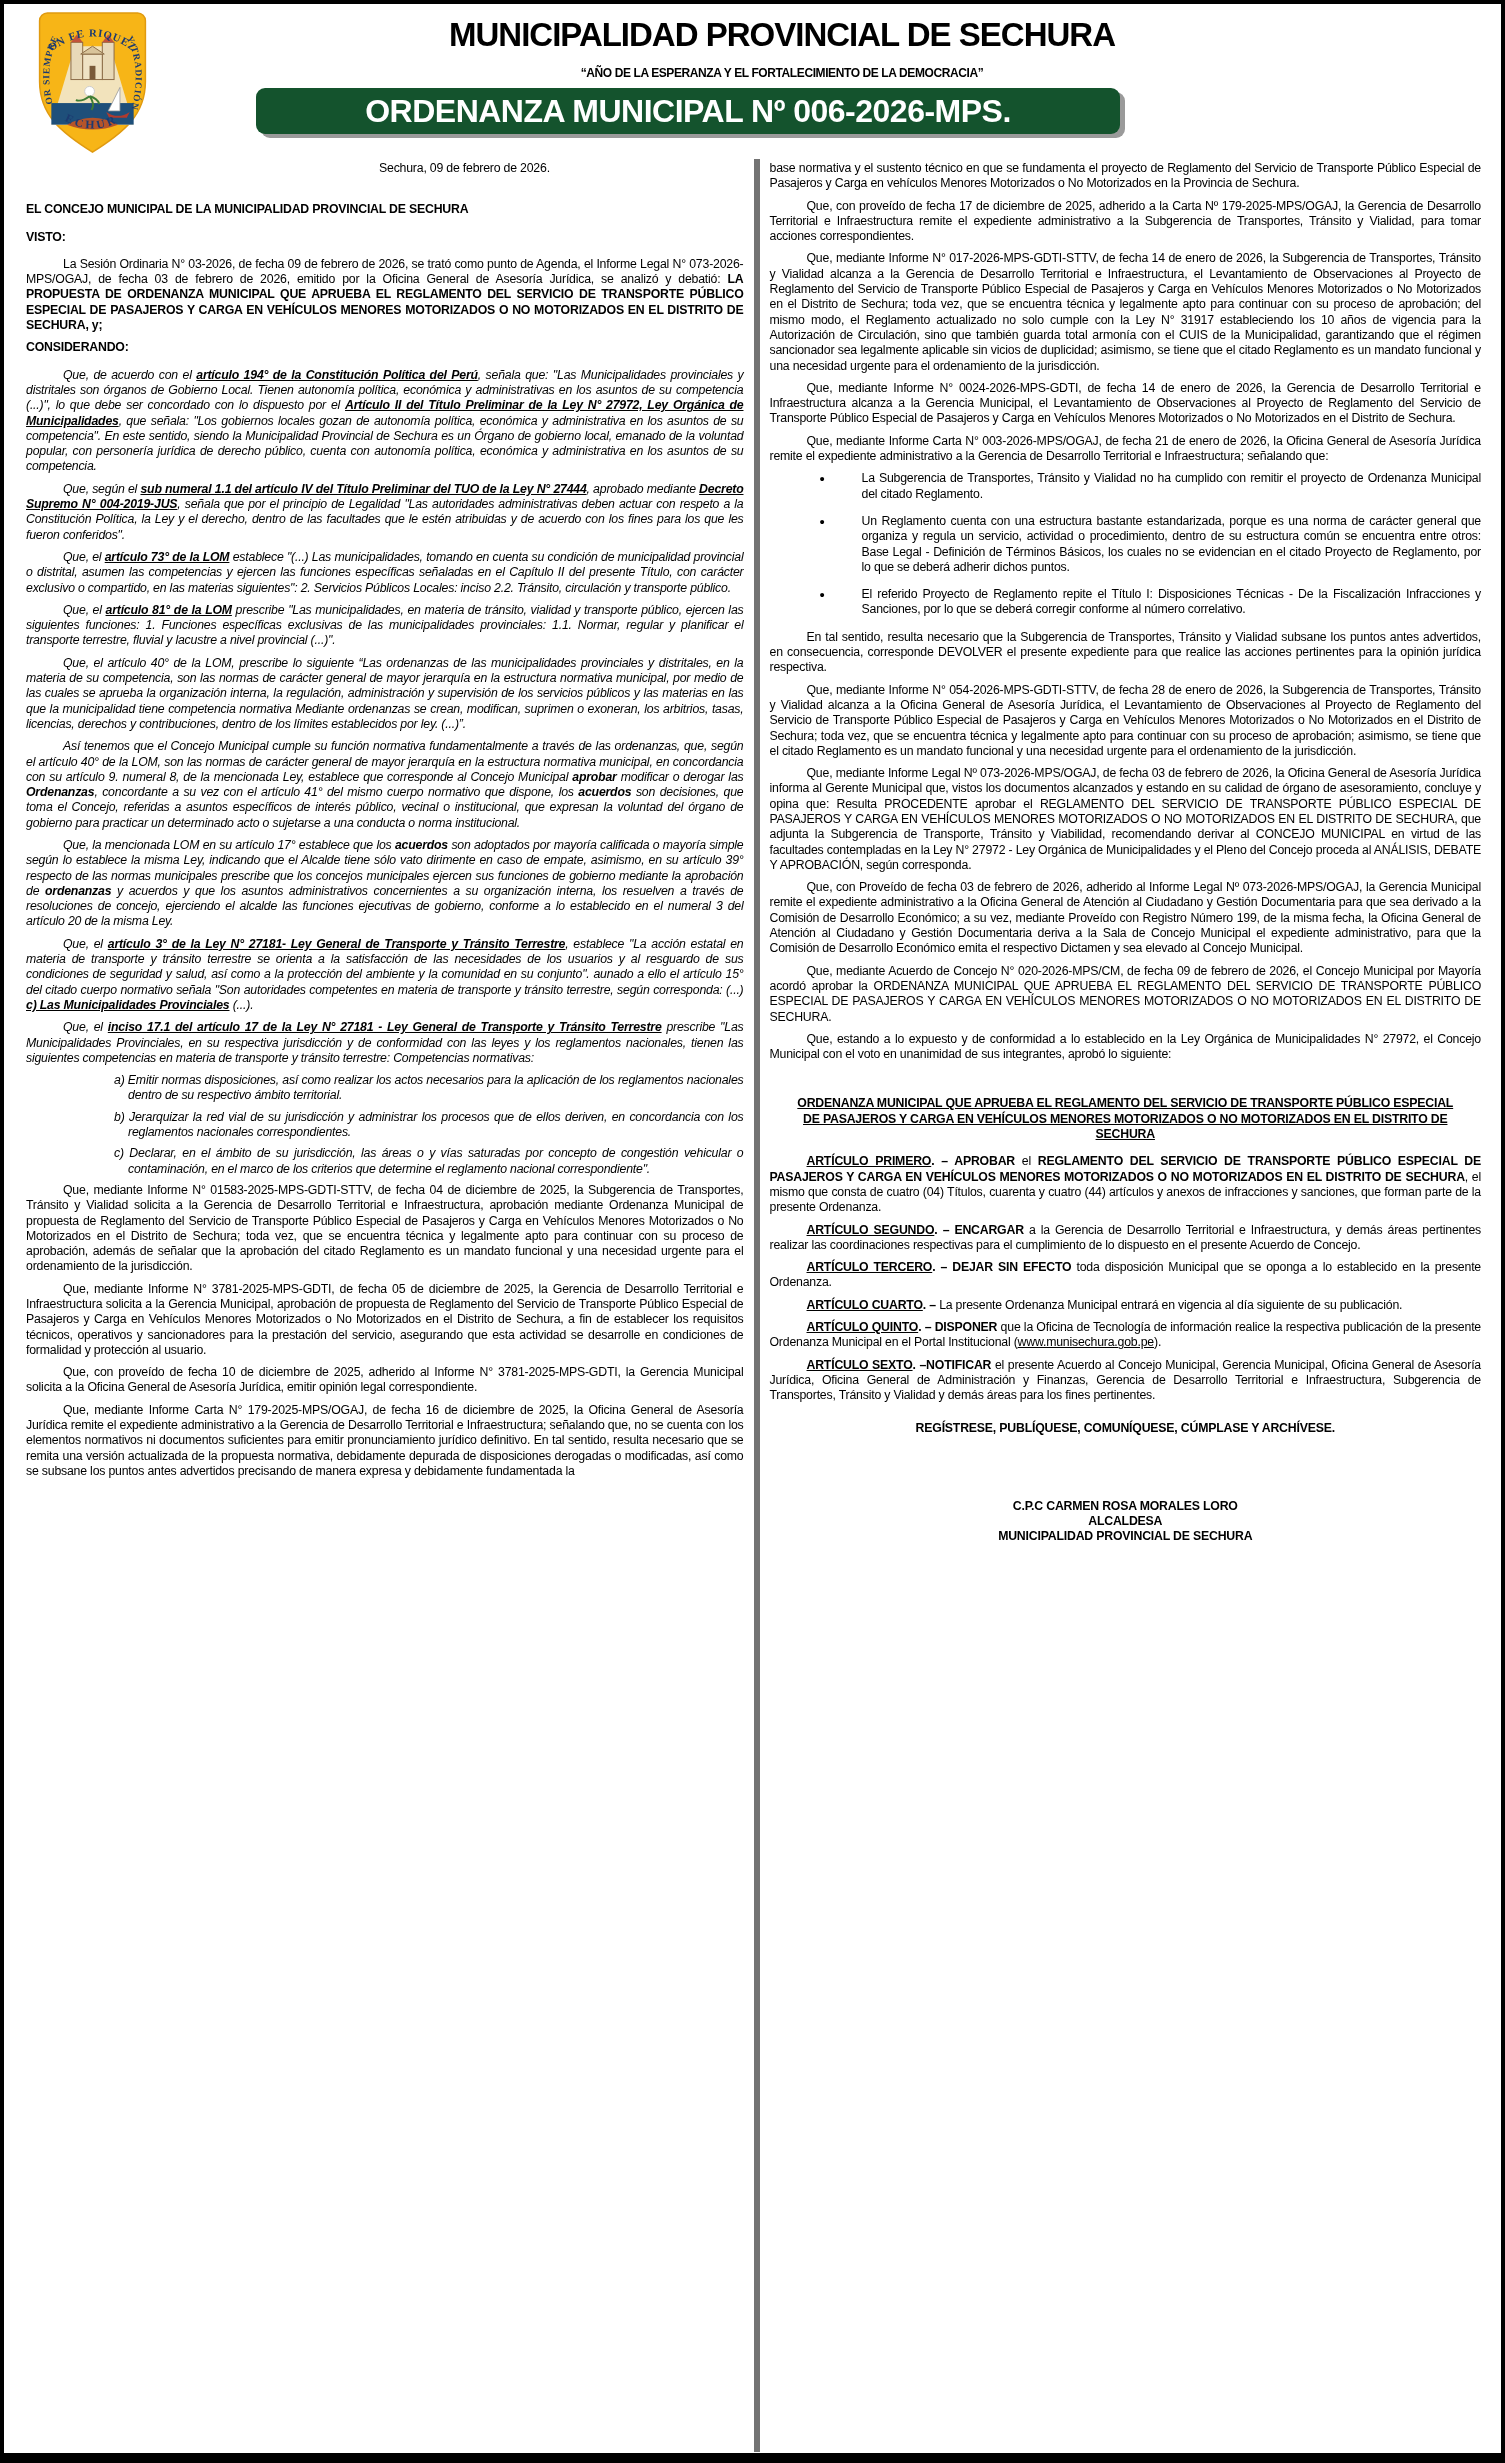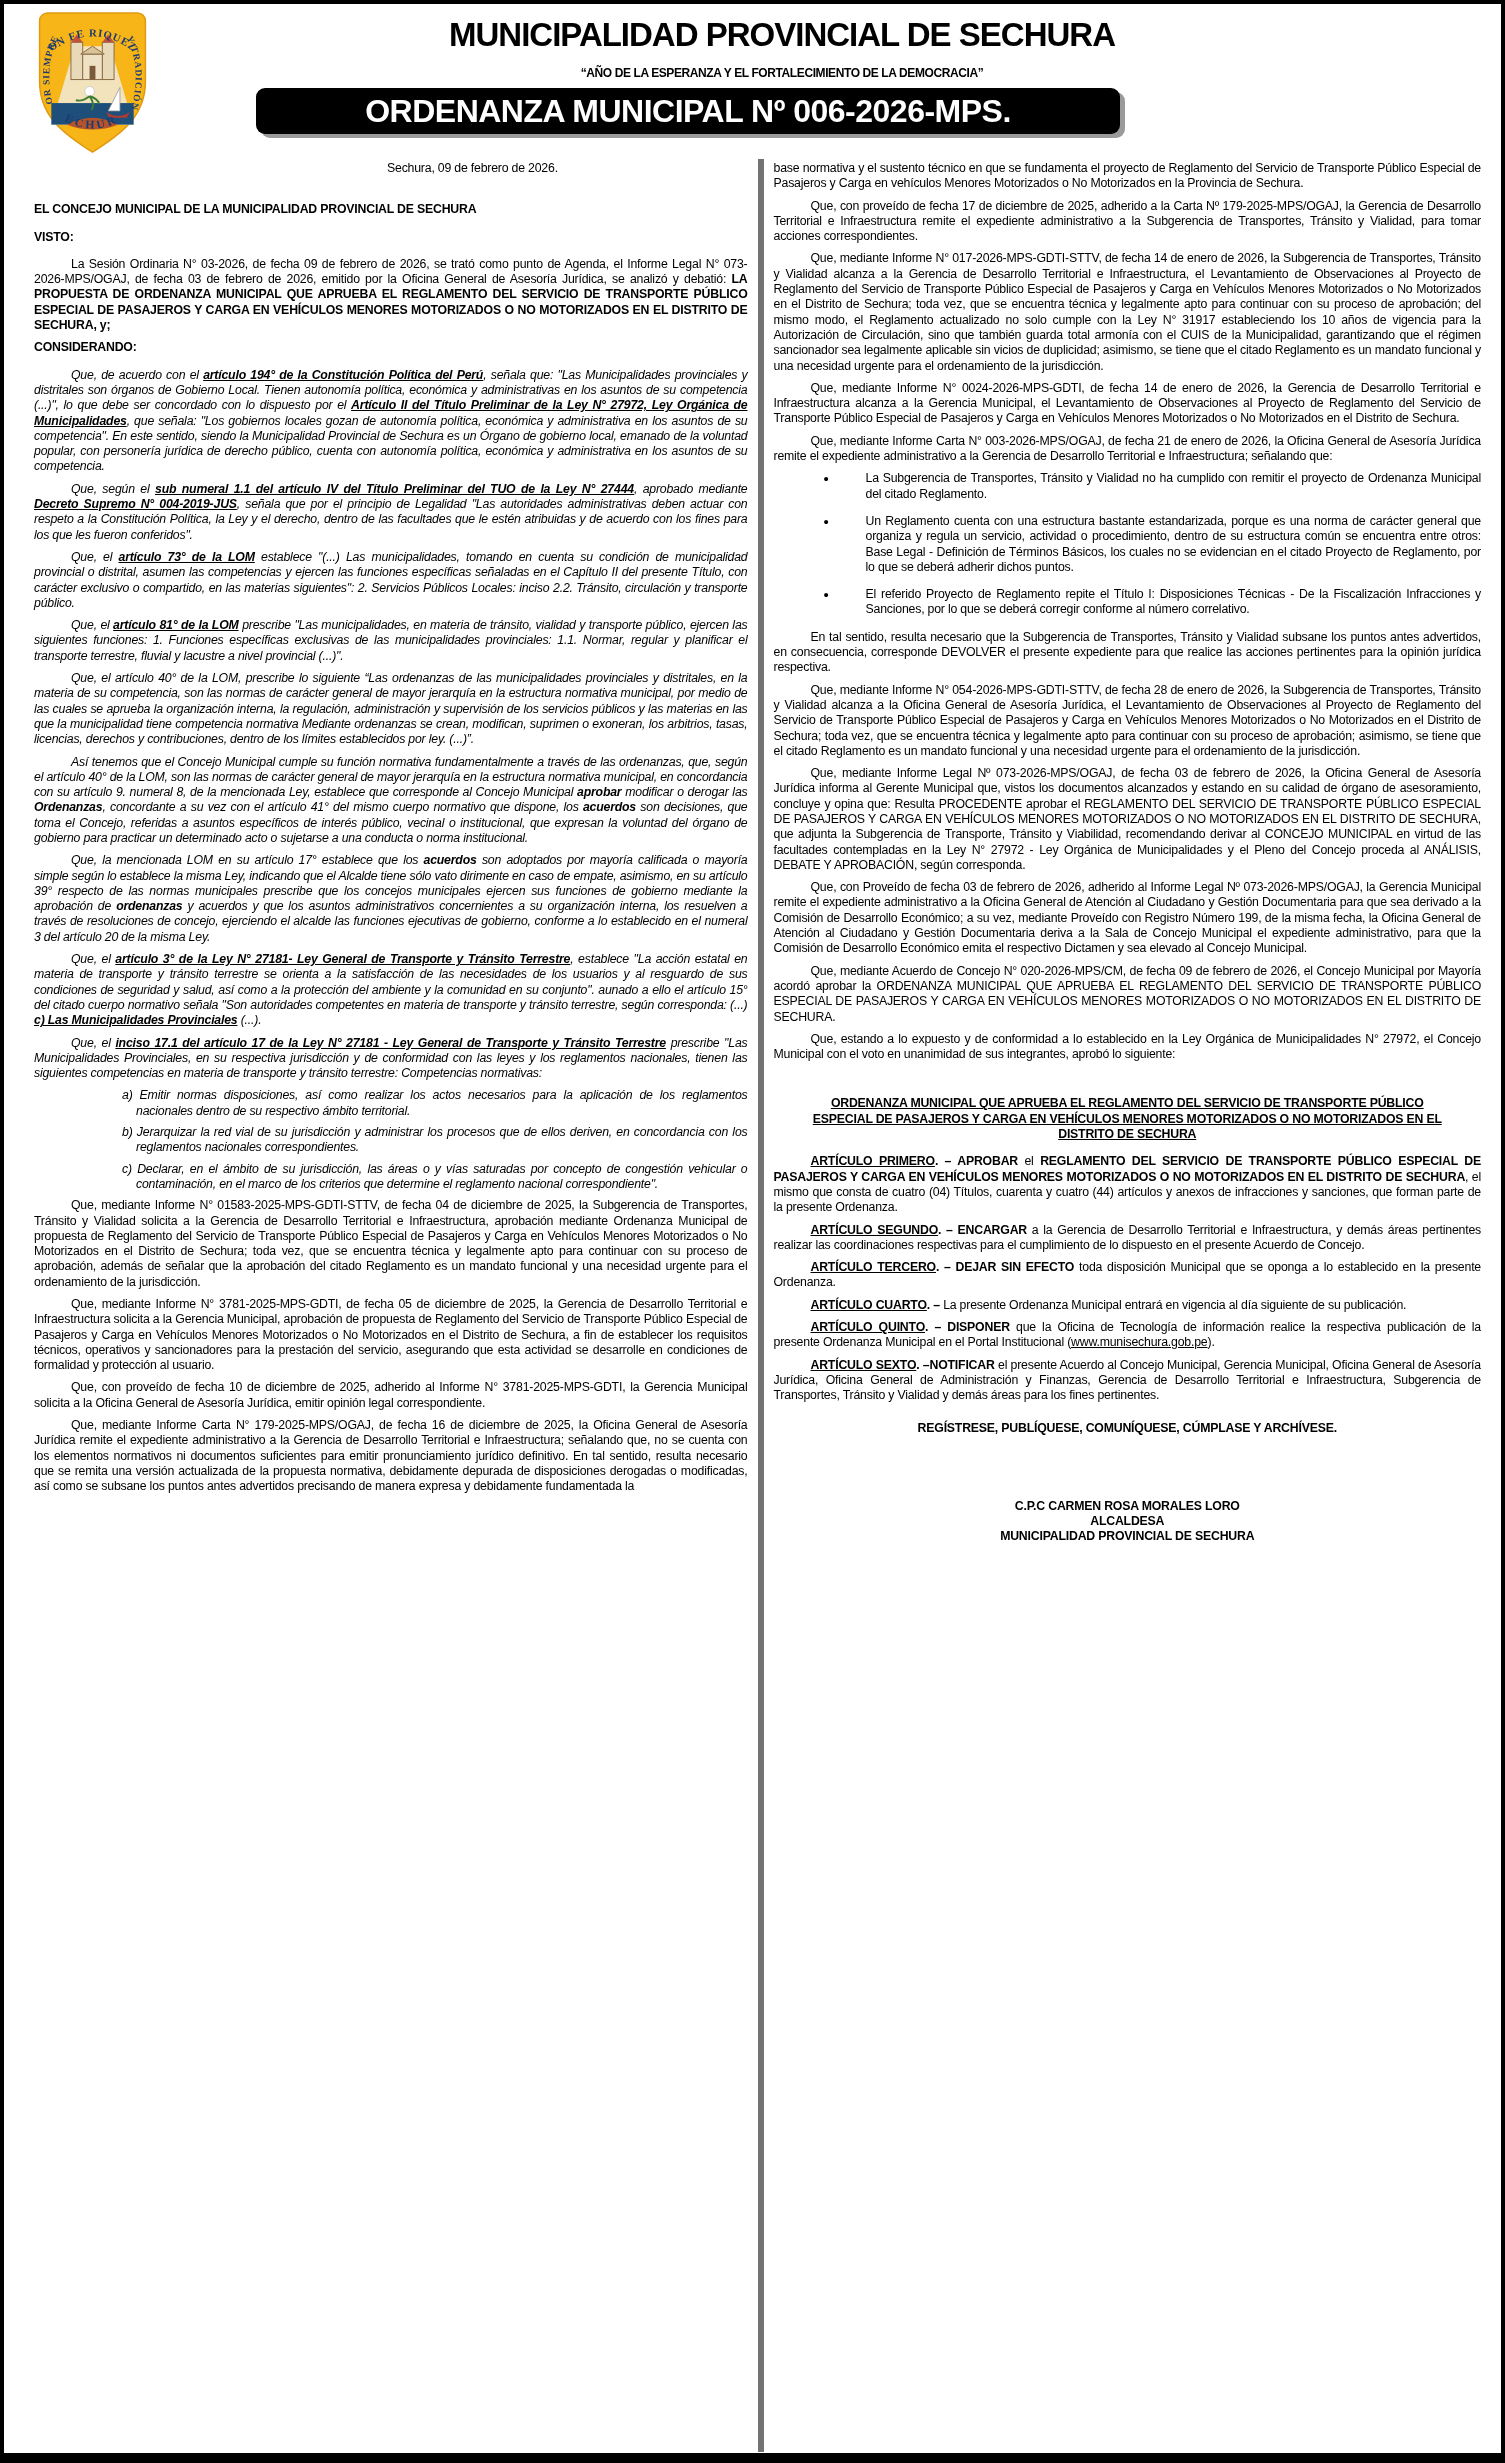--- a/index.html
+++ b/index.html
@@ -22,30 +22,30 @@
     text-align:center;font-size:33px;font-weight:bold;
     letter-spacing:-1px;white-space:nowrap;
   }
   .doc-motto{
     position:absolute;left:119px;right:60px;top:62px;
     text-align:center;font-size:12px;font-weight:bold;
     letter-spacing:-0.4px;
   }
   .banner{
     position:absolute;left:252px;top:84px;width:864px;height:46px;
-    background:#000000;color:#fff;border-radius:9px;
+    background:#14532d;color:#fff;border-radius:9px;
     text-align:center;line-height:46px;
     font-size:32px;font-weight:bold;letter-spacing:-0.5px;
     box-shadow:5px 4px 0 #9a9a9a;
   }
   
   .columns{
     display:flex;align-items:stretch;
     height:2299px;
-    padding:6px 10px 0 20px;box-sizing:border-box;justify-content:center;
+    padding:6px 10px 0 12px;box-sizing:border-box;justify-content:center;
   }
   .col{
     width:50%;box-sizing:border-box;
     font-size:12.3px;line-height:15.3px;letter-spacing:-0.2px;
     padding:2px 10px 0 10px;
   }
   .col-right{border-left:6px solid #737373;}
   
   .p{margin:0 0 7px 0;text-align:justify;text-indent:37px;}
   .date{text-align:left;text-indent:0;margin:0 0 26px 353px;}

